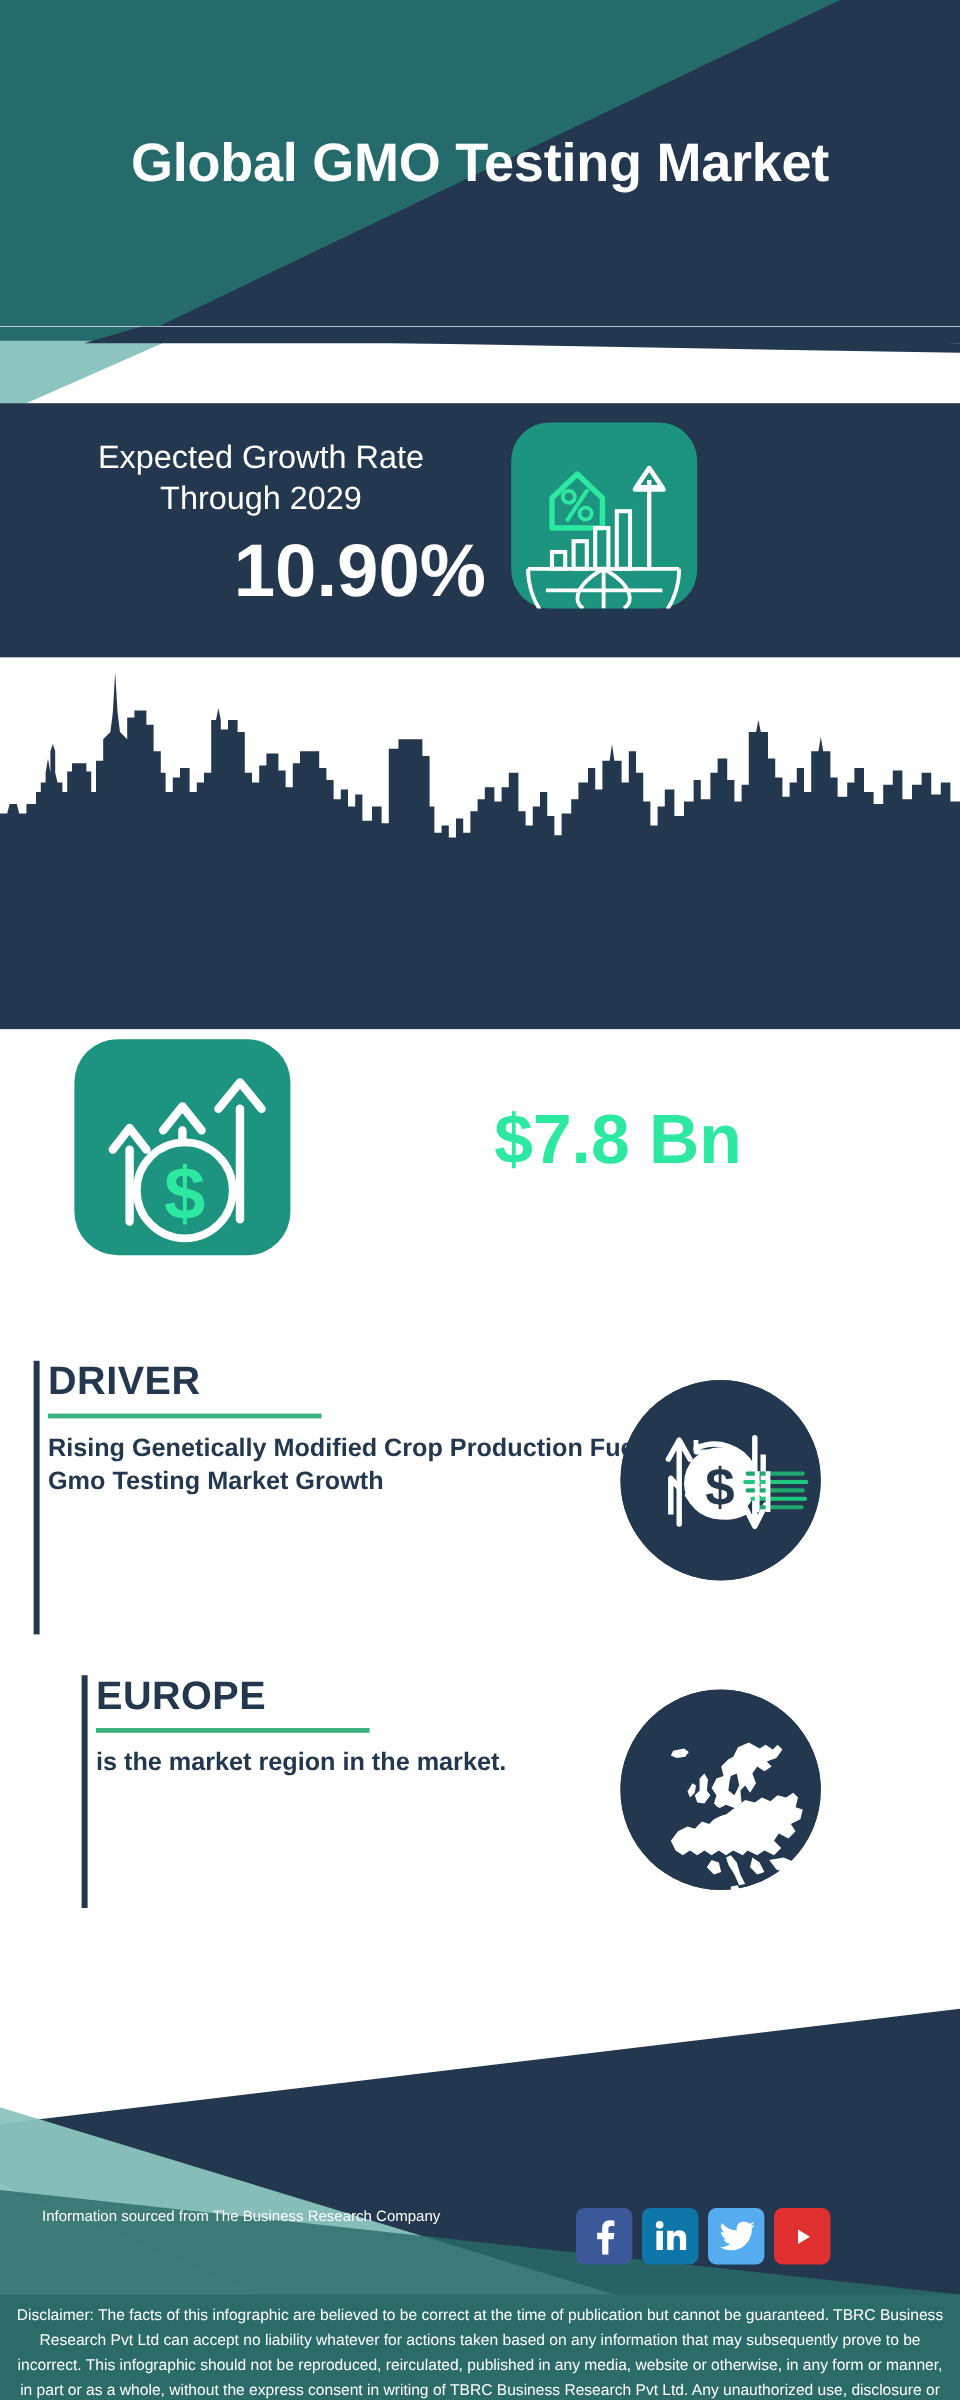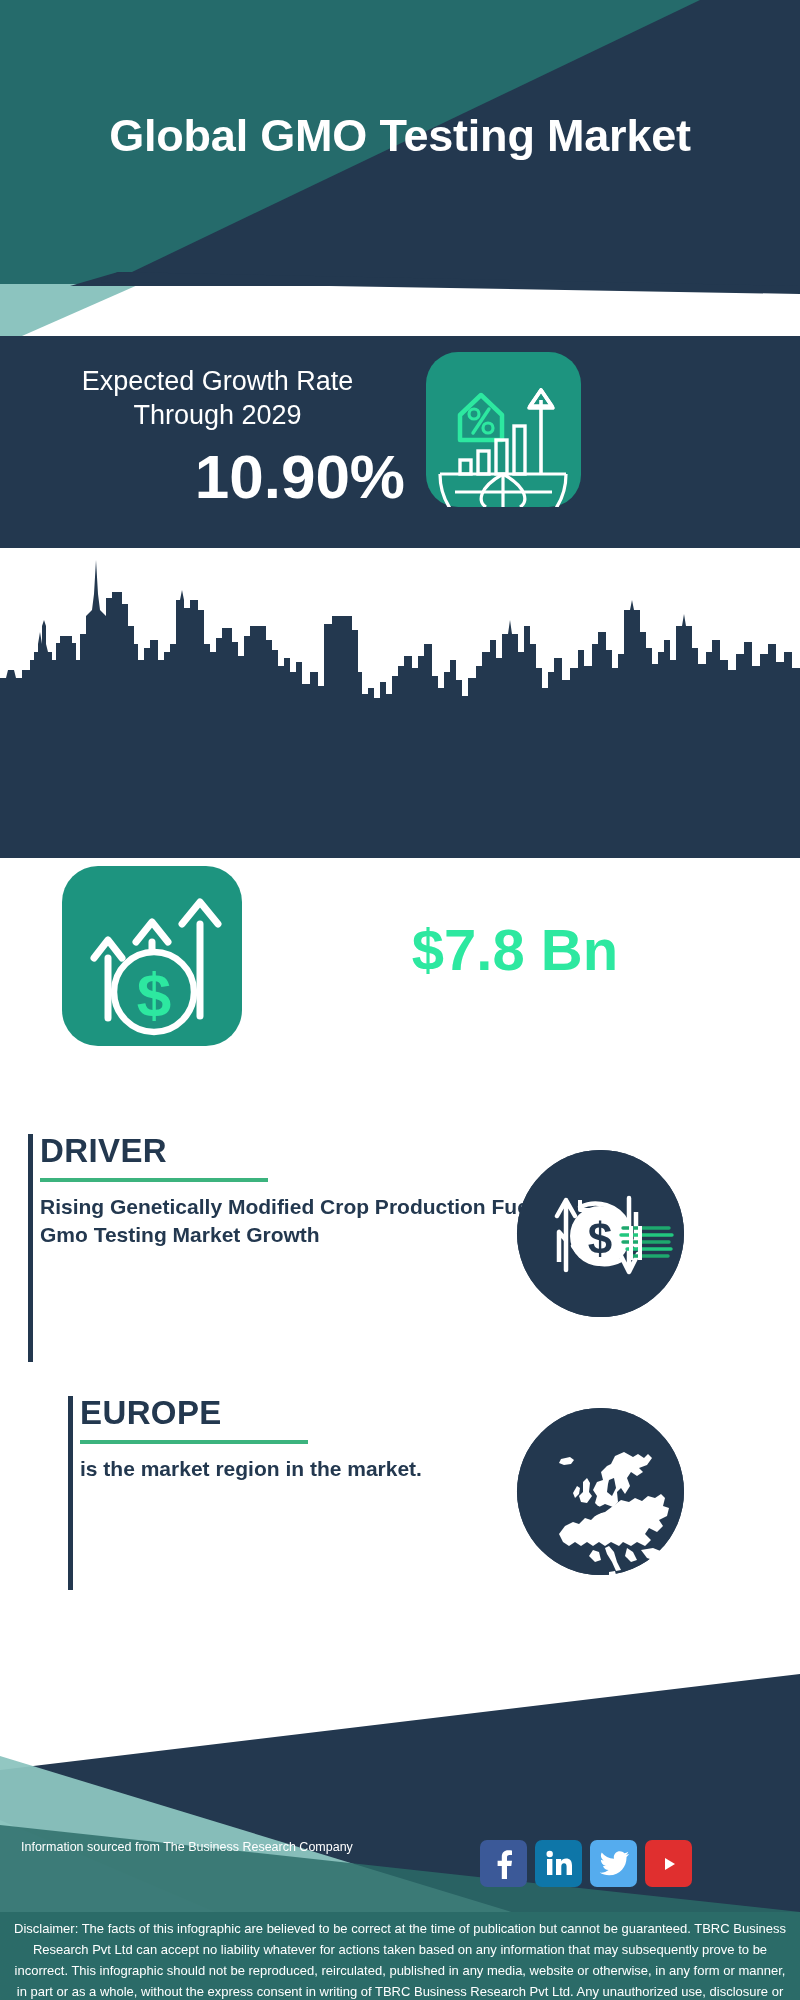--- a/index.html
+++ b/index.html
@@ -103,21 +103,21 @@
   }
 
   
   .footer {
     position:absolute; left:0; top:1660px; width:800px; height:340px;
     background:#ffffff; overflow:hidden;
   }
   .footer-shapes { position:absolute; left:0; top:0; width:800px; height:340px; }
 
   .attrib {
-    position:absolute; left:21px; top:1838px; width:420px;
+    position:absolute; left:35px; top:1838px; width:420px;
     color:#ffffff; font-size:12.5px; line-height:1.55; z-index:5;
   }
   .socials {
     position:absolute; left:480px; top:1840px; width:290px; height:50px;
     display:flex; gap:8px; z-index:5;
   }
   .soc {
     width:47px; height:47px; border-radius:7px;
     display:flex; align-items:center; justify-content:center;
   }

